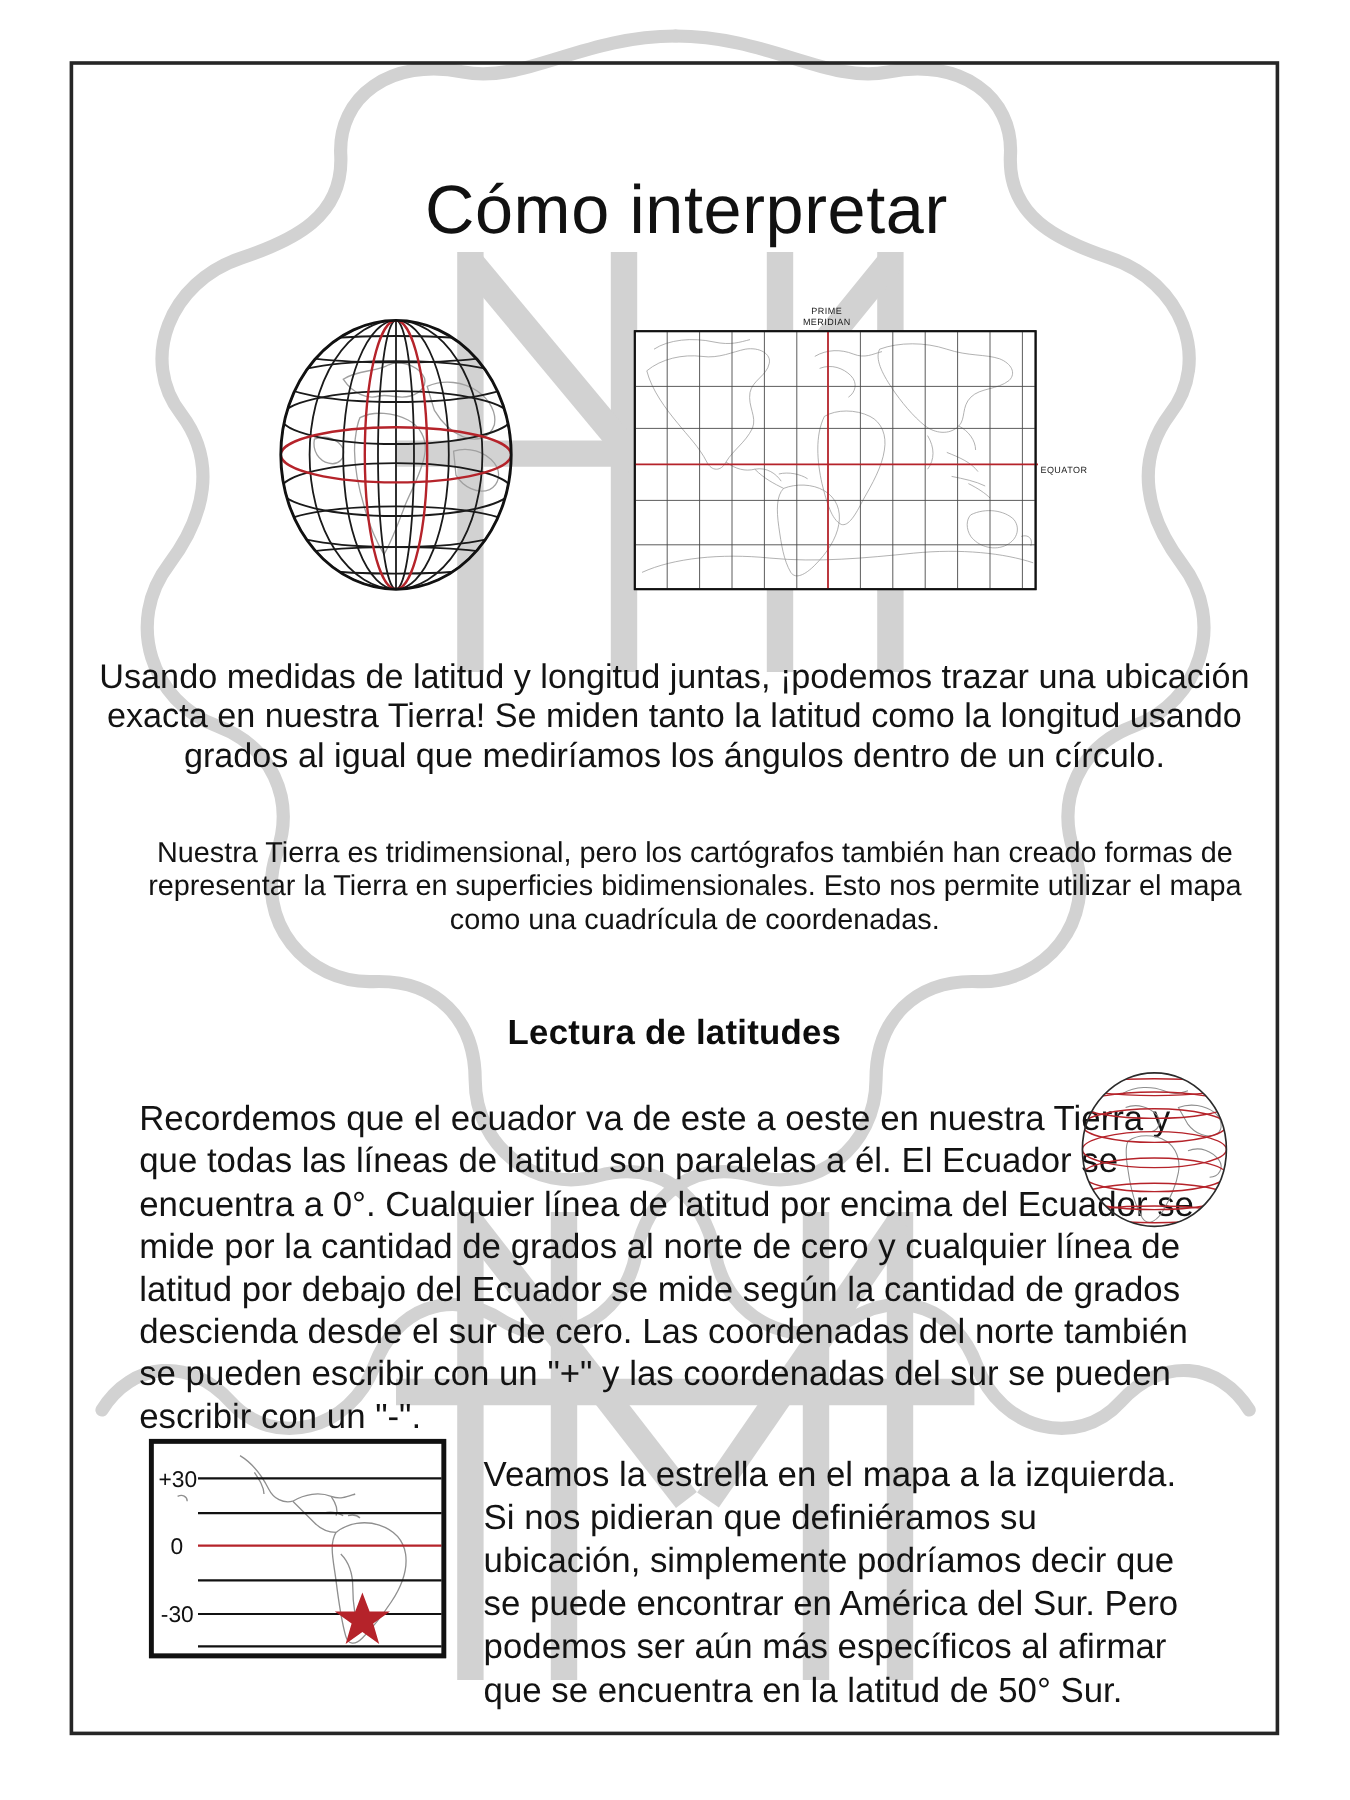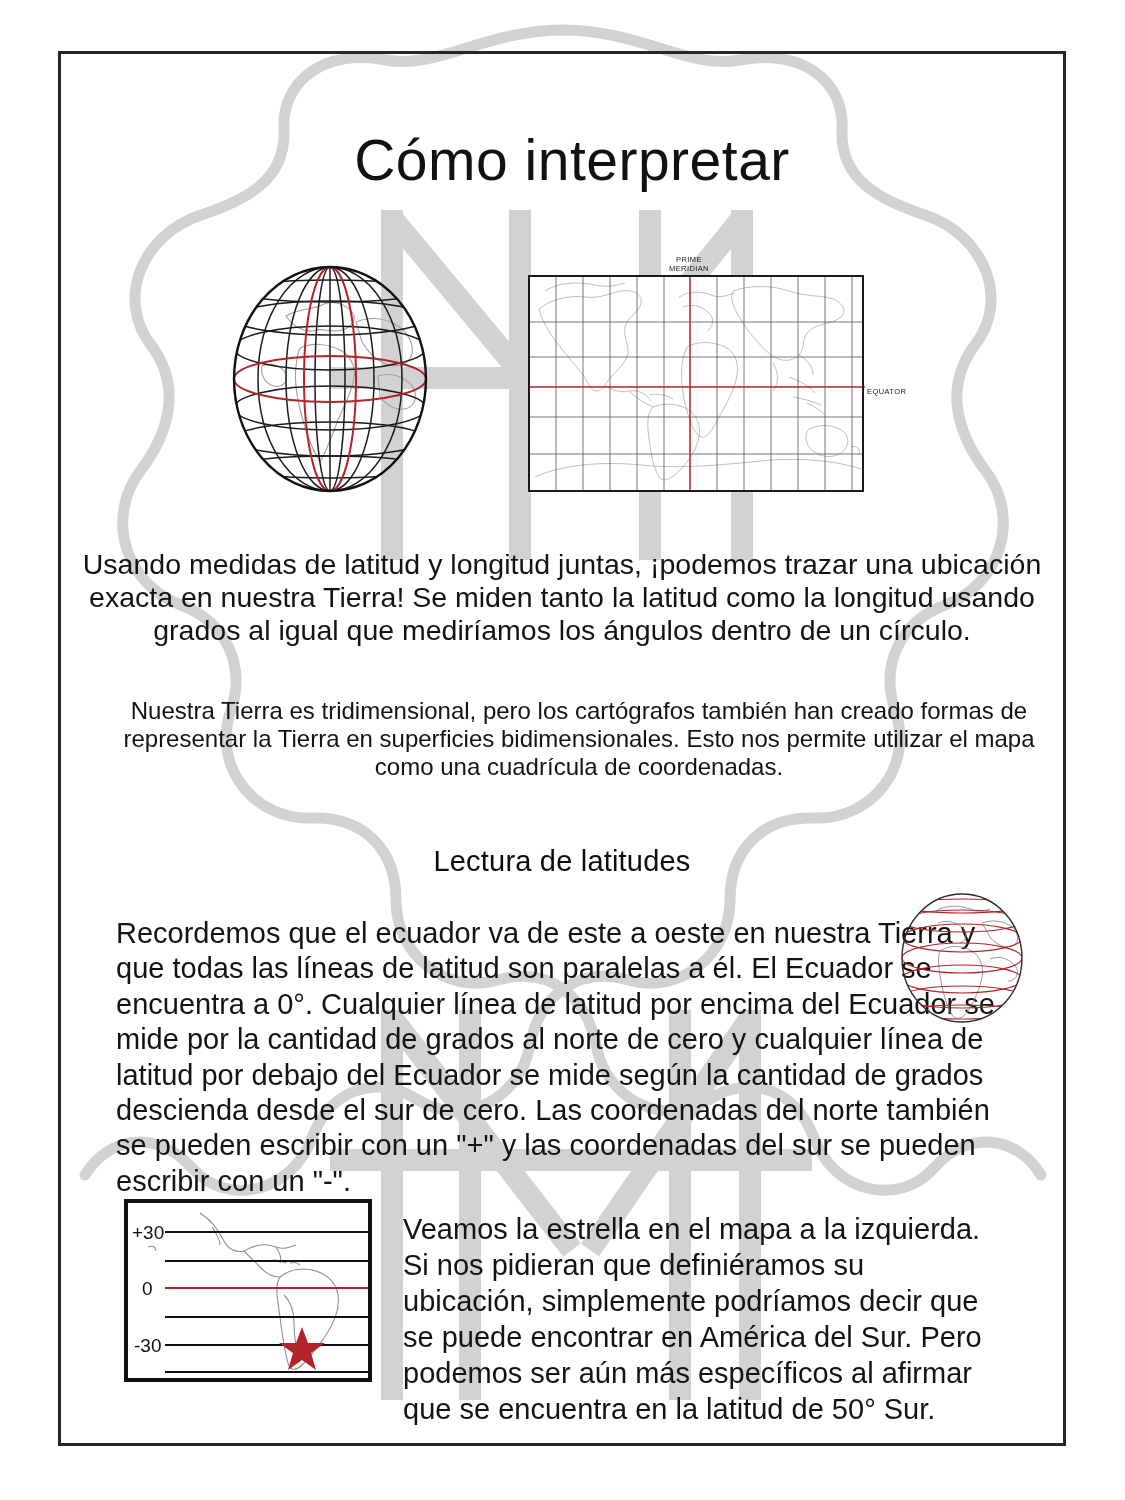--- a/index.html
+++ b/index.html
@@ -47,21 +47,21 @@
     top: 51px;
     width: 1008px;
     height: 1395px;
     z-index: 2;
   }
 
   
   .title {
     position: absolute;
     left: 0;
-    top: 40px;
+    top: 55px;
     width: 1028px;
     text-align: center;
     font-size: 57px;
     line-height: 1.12;
     color: #111111;
     font-weight: 300;
     letter-spacing: 0.5px;
   }
   .title-line { display: block; white-space: nowrap; }
 
@@ -110,21 +110,21 @@
     font-size: 24px;
     line-height: 1.17;
   }
   .section-heading {
     position: absolute;
     left: 0;
     top: 770px;
     width: 1008px;
     text-align: center;
     font-size: 29px;
-    font-weight: 400;
+    font-weight: 700;
     color: #0d0d0d;
     letter-spacing: 0.2px;
   }
   #para-3 {
     left: 58px;
     top: 836px;
     width: 900px;
     font-size: 29px;
     line-height: 1.22;
     text-align: left;

